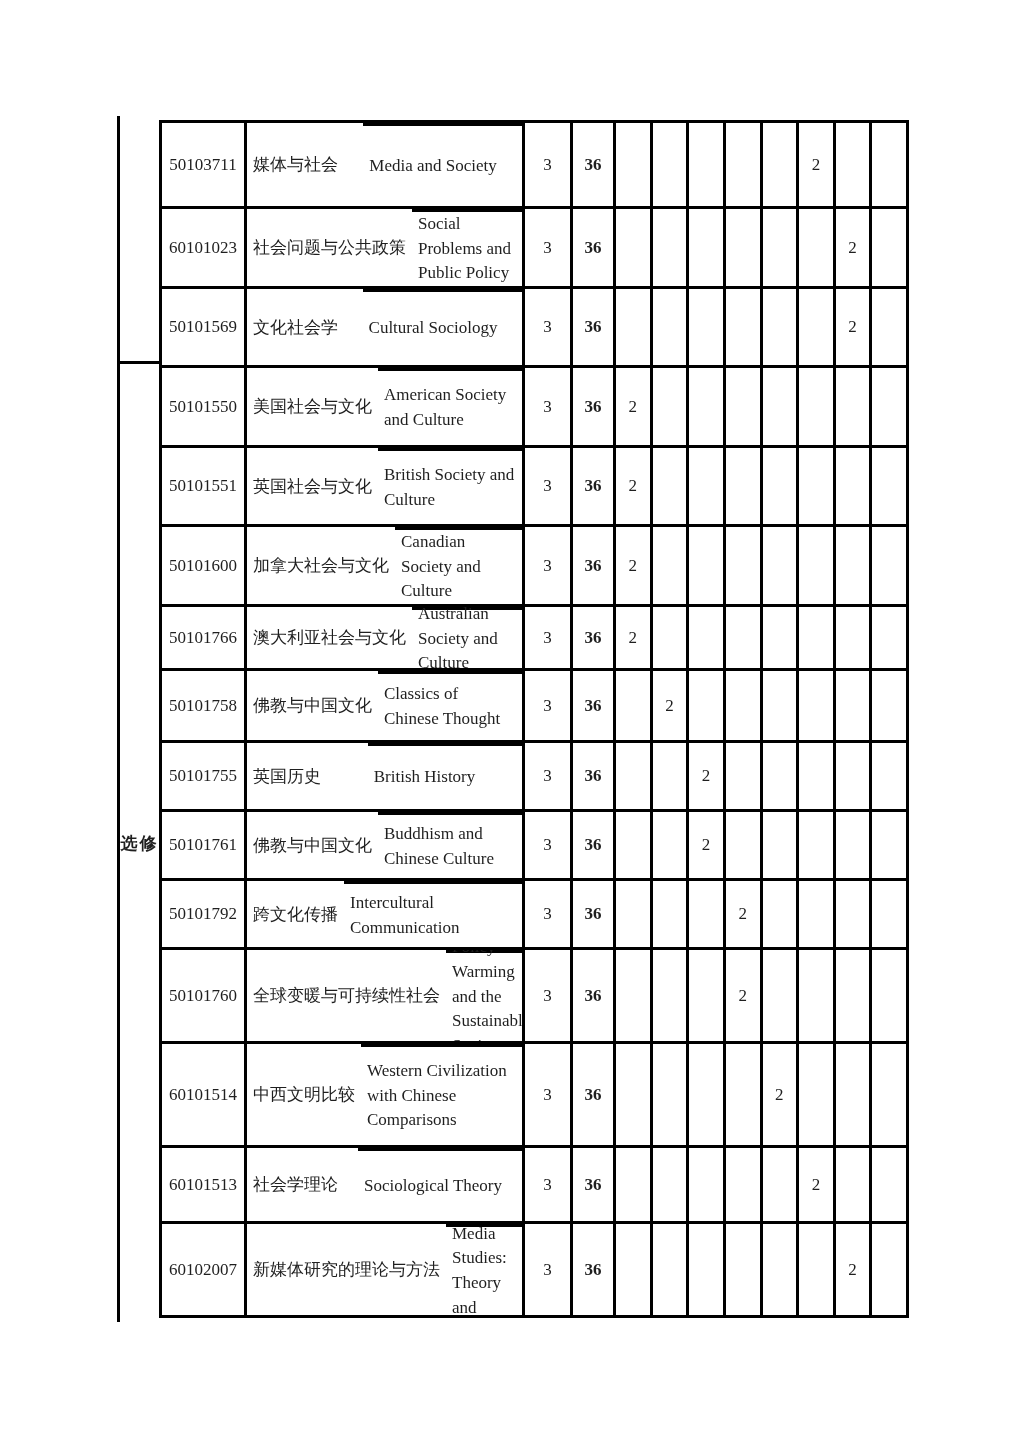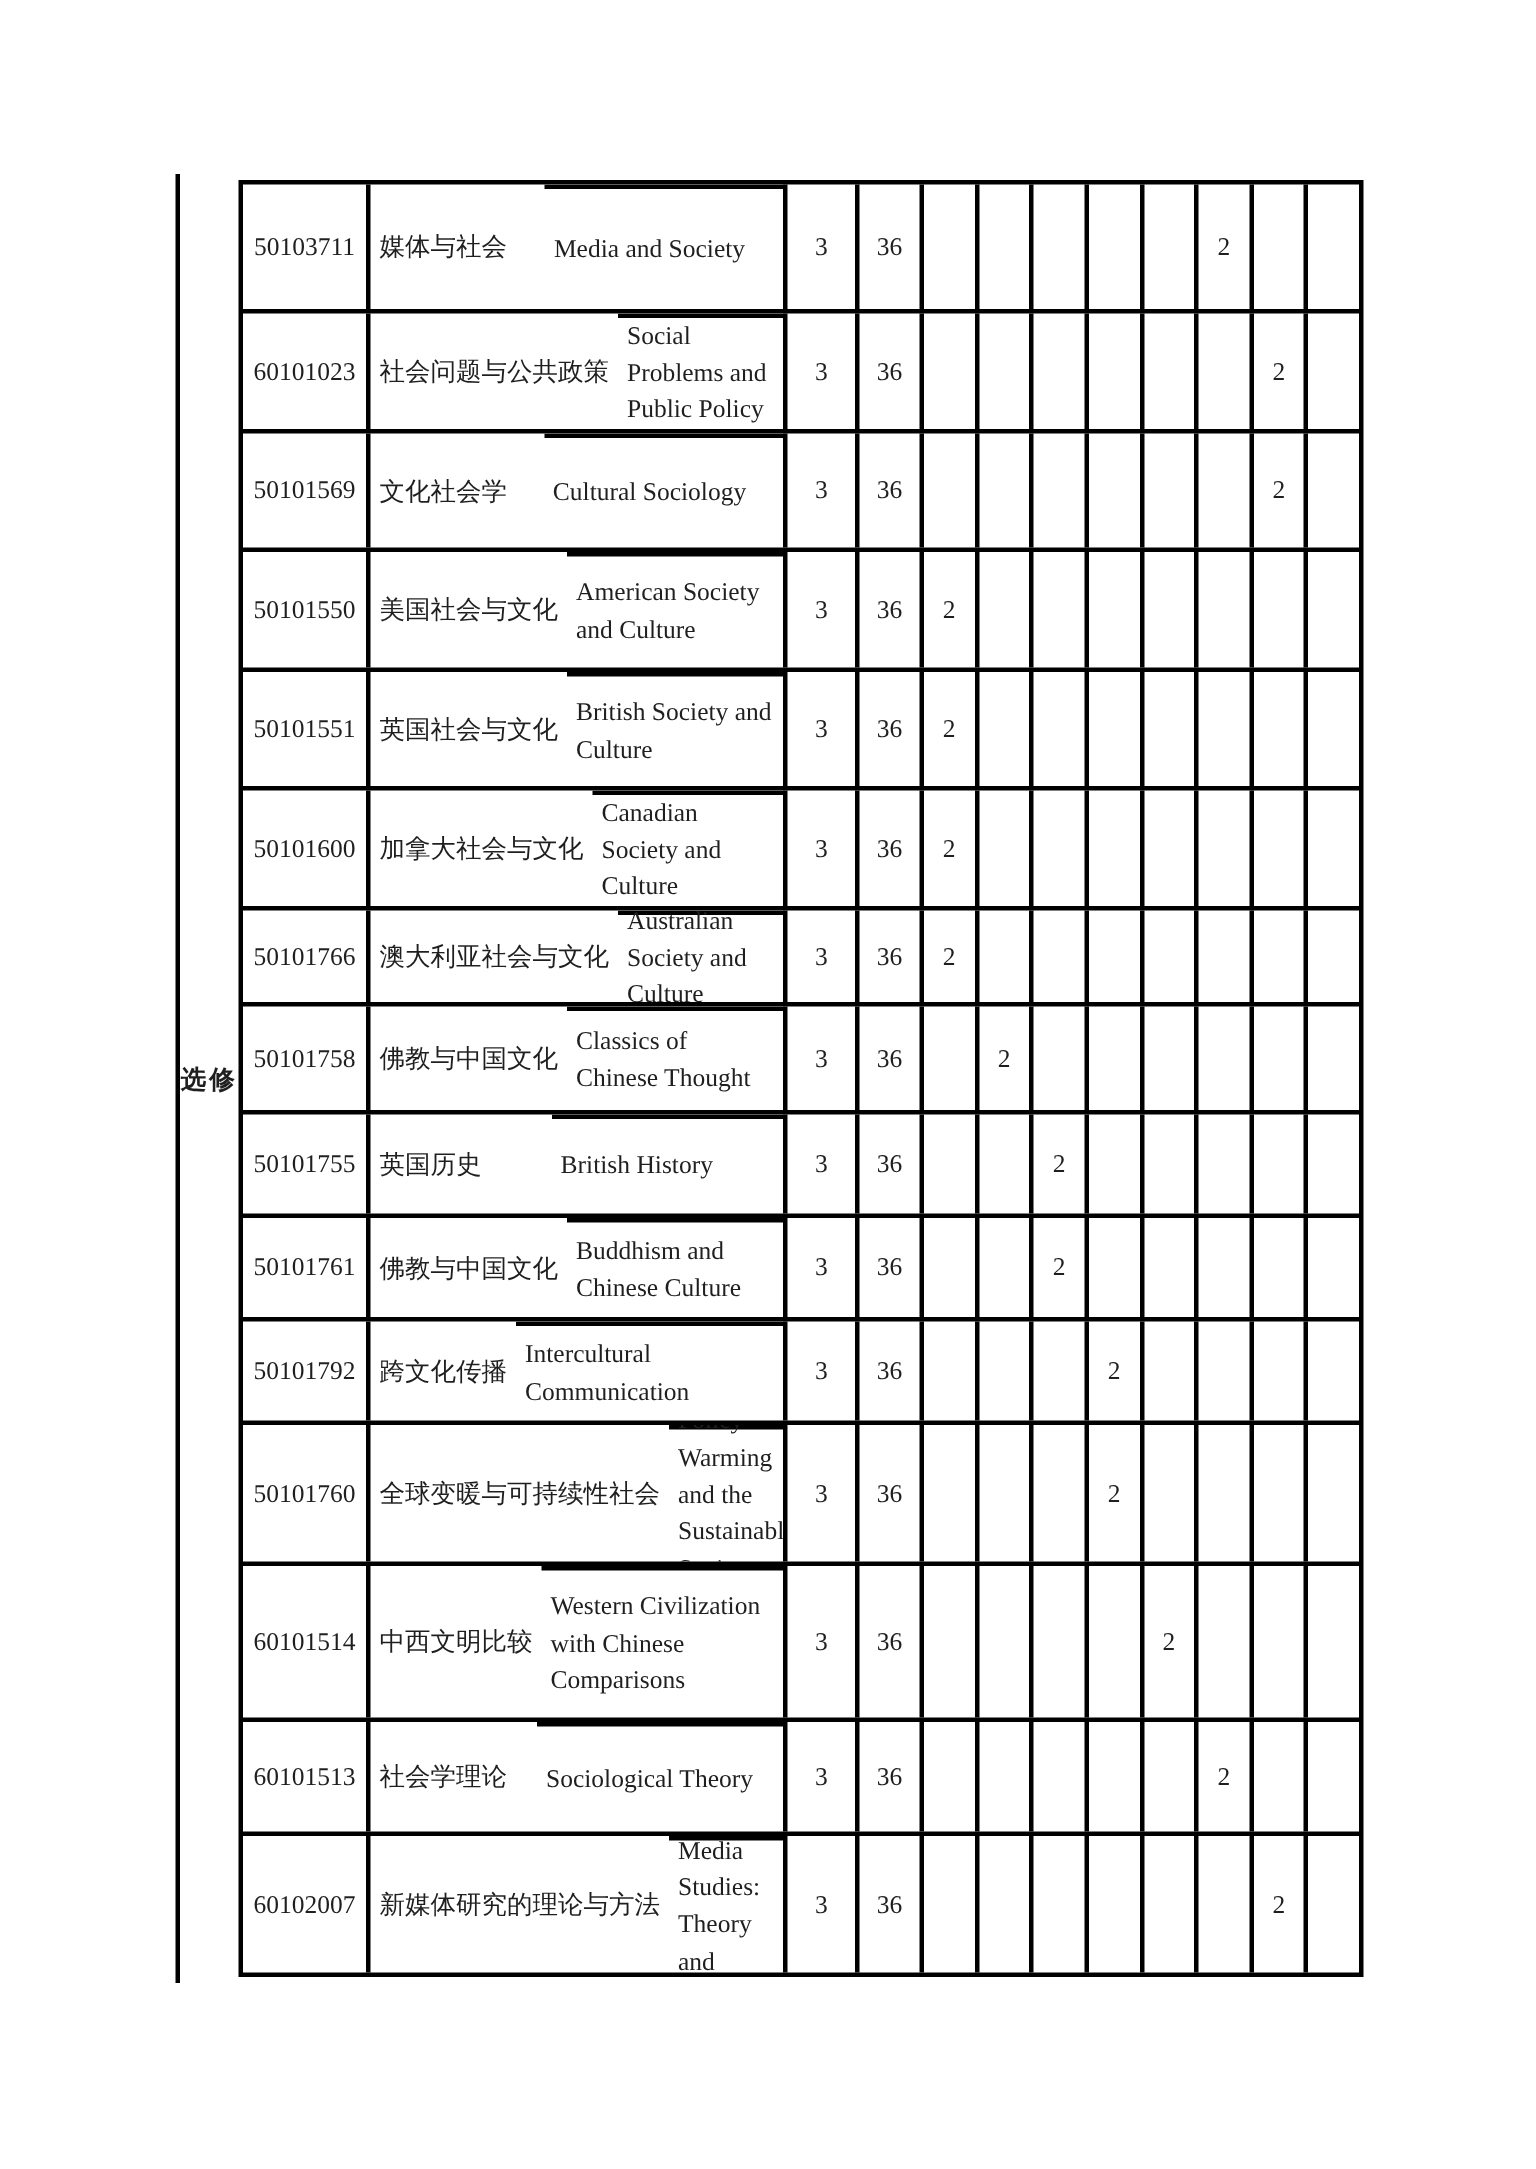--- a/index.html
+++ b/index.html
@@ -22,21 +22,21 @@
   
   .group-col {
     position: absolute;
     left: 117px;
     top: 116px;
     width: 42px;
     height: 1206px;
     border-left: 3px solid #000;
     box-sizing: border-box;
     display: flex;
-    flex-direction: row;
+    flex-direction: column;
     justify-content: flex-end;
   }
   .group-cell-top {
     height: 248px;
     box-sizing: border-box;
     border-bottom: 3px solid #000;
   }
   .group-cell-bottom {
     flex: 1 1 auto;
     display: flex;
@@ -104,21 +104,21 @@
     line-height: 1.45;
   }
   .name .en span {
     display: block;
     width: 100%;
   }
   .name .en.justify span {
     text-align: justify;
   }
   .cell.credits { width: 48px; flex: 0 0 48px; }
-  .cell.hours   { width: 43px; flex: 0 0 43px; }
+  .cell.hours   { width: 43px; flex: 0 0 43px; font-weight: bold; }
   .cell.sem     { flex: 1 1 0; }
 </style>
 </head>
 <body>
 
 <div class="page">
 
   <div class="group-col">
     <div class="group-cell-top"></div>
     <div class="group-cell-bottom">

